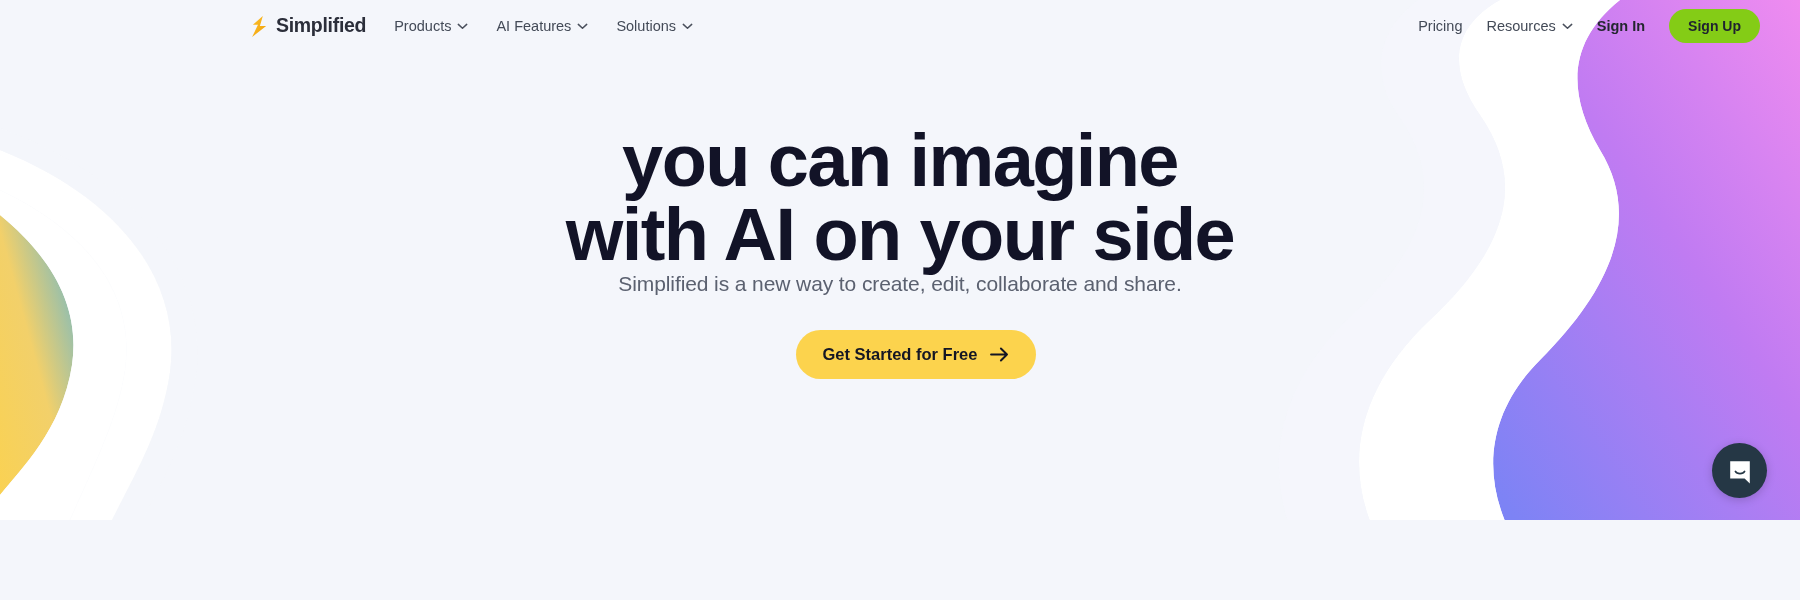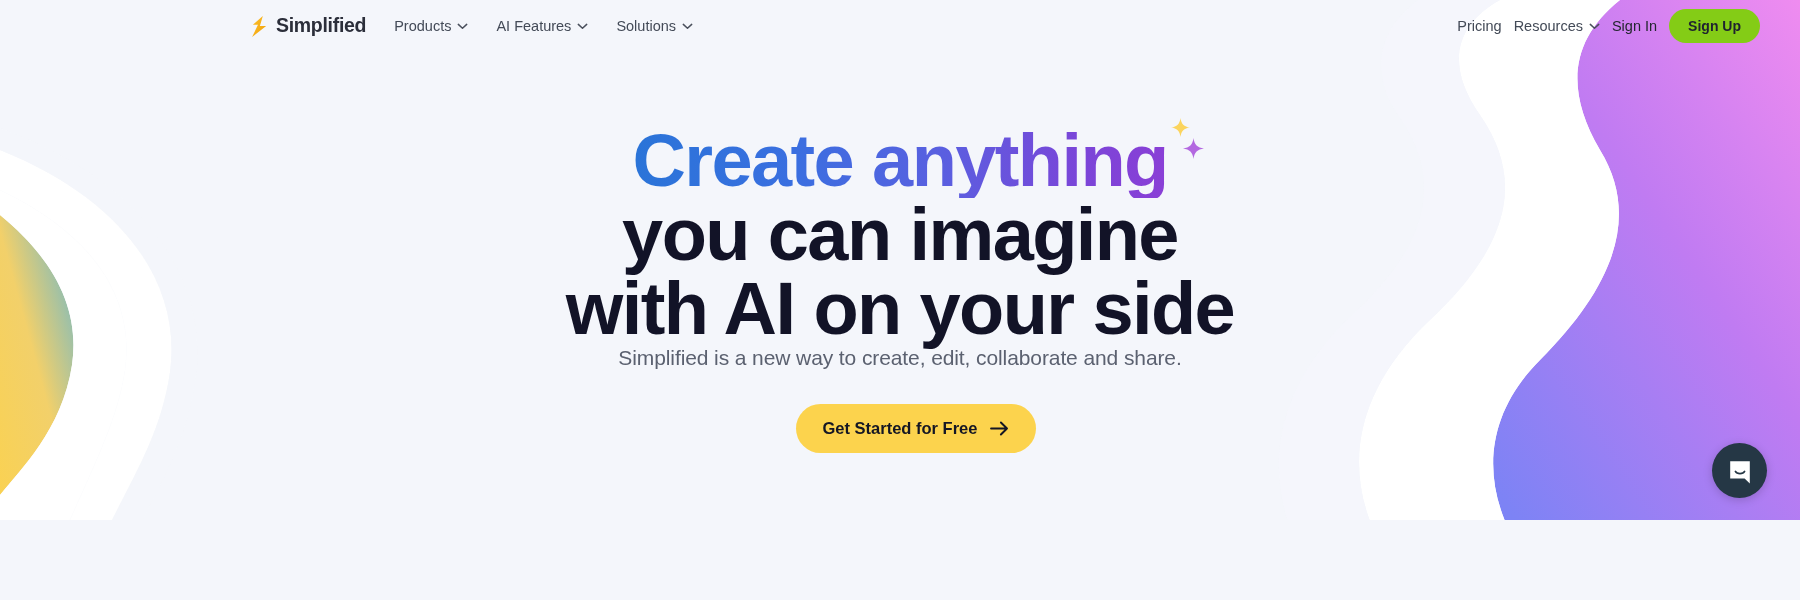--- a/index.html
+++ b/index.html
@@ -39,24 +39,24 @@
   }
   .nav-links { display:flex; align-items:center; gap:28px; }
   .nav-item {
     display:flex; align-items:center; gap:6px;
     font-size:14.5px; color:#434a57;
     cursor:pointer; white-space:nowrap;
   }
   .chev { width:11px; height:7px; display:block; flex:none; }
   .nav-right {
     margin-left:auto;
-    display:flex; align-items:center; gap:12px;
+    display:flex; align-items:center; gap:24px;
   }
   .signin {
-    font-size:14.5px; font-weight:normal; color:#23262f;
+    font-size:14.5px; font-weight:bold; color:#23262f;
     cursor:pointer;
   }
   .signup {
     background:#84cc16; color:#1f2230;
     font-size:14px; font-weight:bold;
     border:none; border-radius:20px;
     padding:9px 19px; cursor:pointer;
     white-space:nowrap;
   }
 
@@ -252,33 +252,20 @@
       </div>
 
       <div class="signin">Sign In</div>
 
       <button class="signup">Sign Up</button>
     </div>
   </div>
 
   <div class="hero">
 
-    <div>
-      <span class="grad-wrap">
-        <span class="h-line grad">Create anything</span>
-
-        <svg class="spark spark-y" viewBox="0 0 20 20" xmlns="http://www.w3.org/2000/svg">
-          <path d="M10,0 C10.7,6.2 13.8,9.3 20,10 C13.8,10.7 10.7,13.8 10,20 C9.3,13.8 6.2,10.7 0,10 C6.2,9.3 9.3,6.2 10,0 Z" fill="#fbd45e"></path>
-        </svg>
-
-        <svg class="spark spark-p" viewBox="0 0 20 20" xmlns="http://www.w3.org/2000/svg">
-          <path d="M10,0 C10.7,6.2 13.8,9.3 20,10 C13.8,10.7 10.7,13.8 10,20 C9.3,13.8 6.2,10.7 0,10 C6.2,9.3 9.3,6.2 10,0 Z" fill="#b368e0"></path>
-        </svg>
-      </span>
-    </div>
 
     <div class="h-line">you can imagine</div>
 
     <div class="h-line">with AI on your side</div>
 
     <div class="subtitle">Simplified is a new way to create, edit, collaborate and share.</div>
 
     <div class="cta-row">
       <button class="cta">
         <span>Get Started for Free</span>

